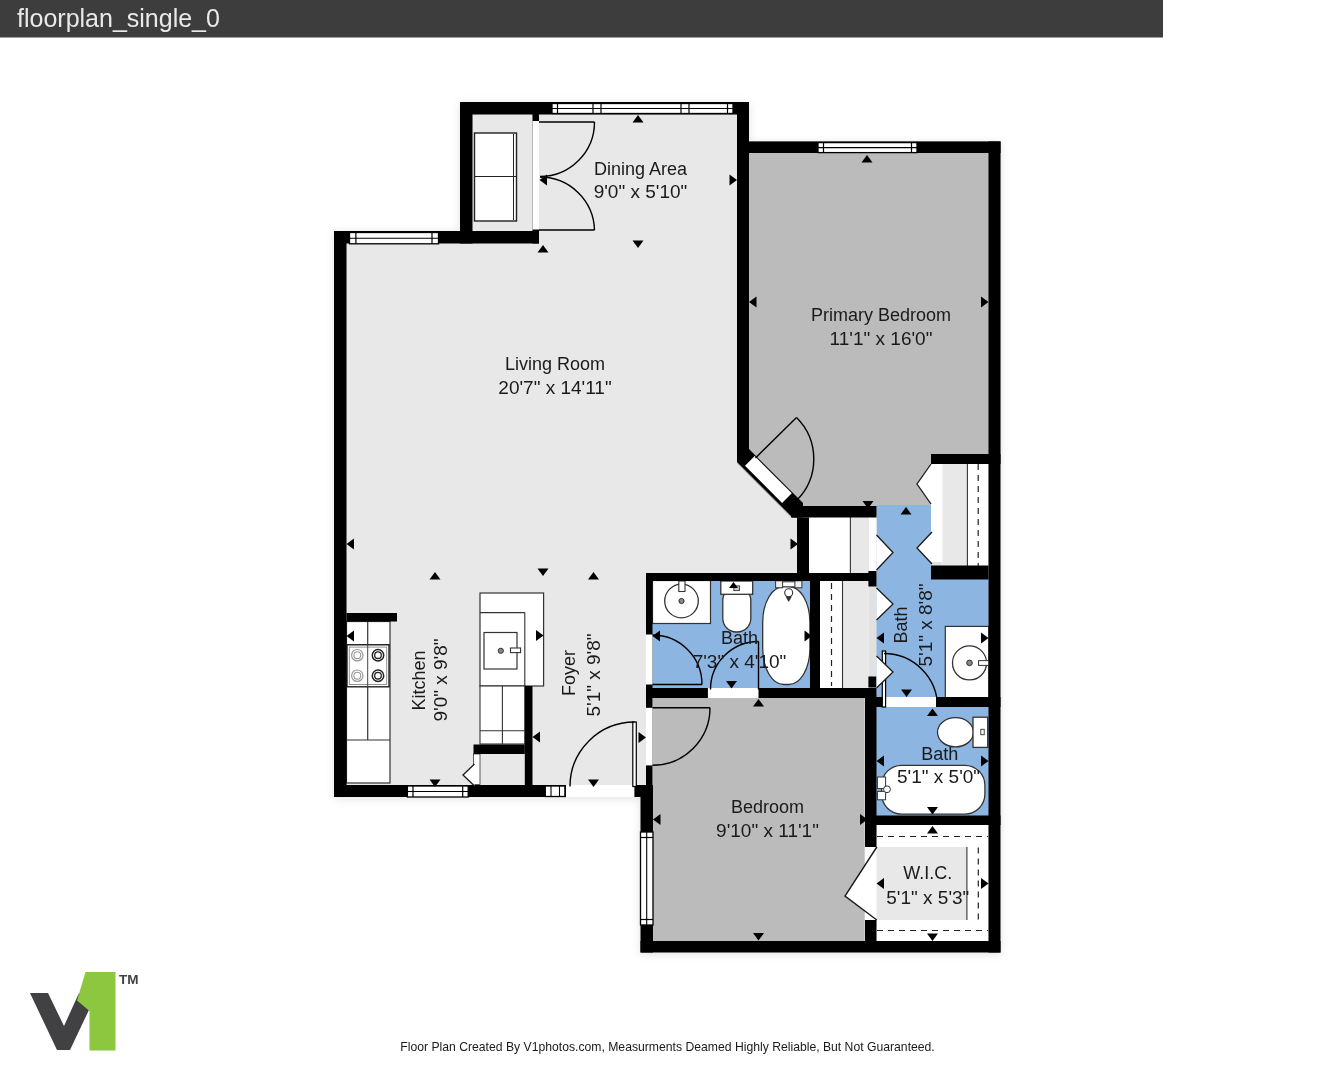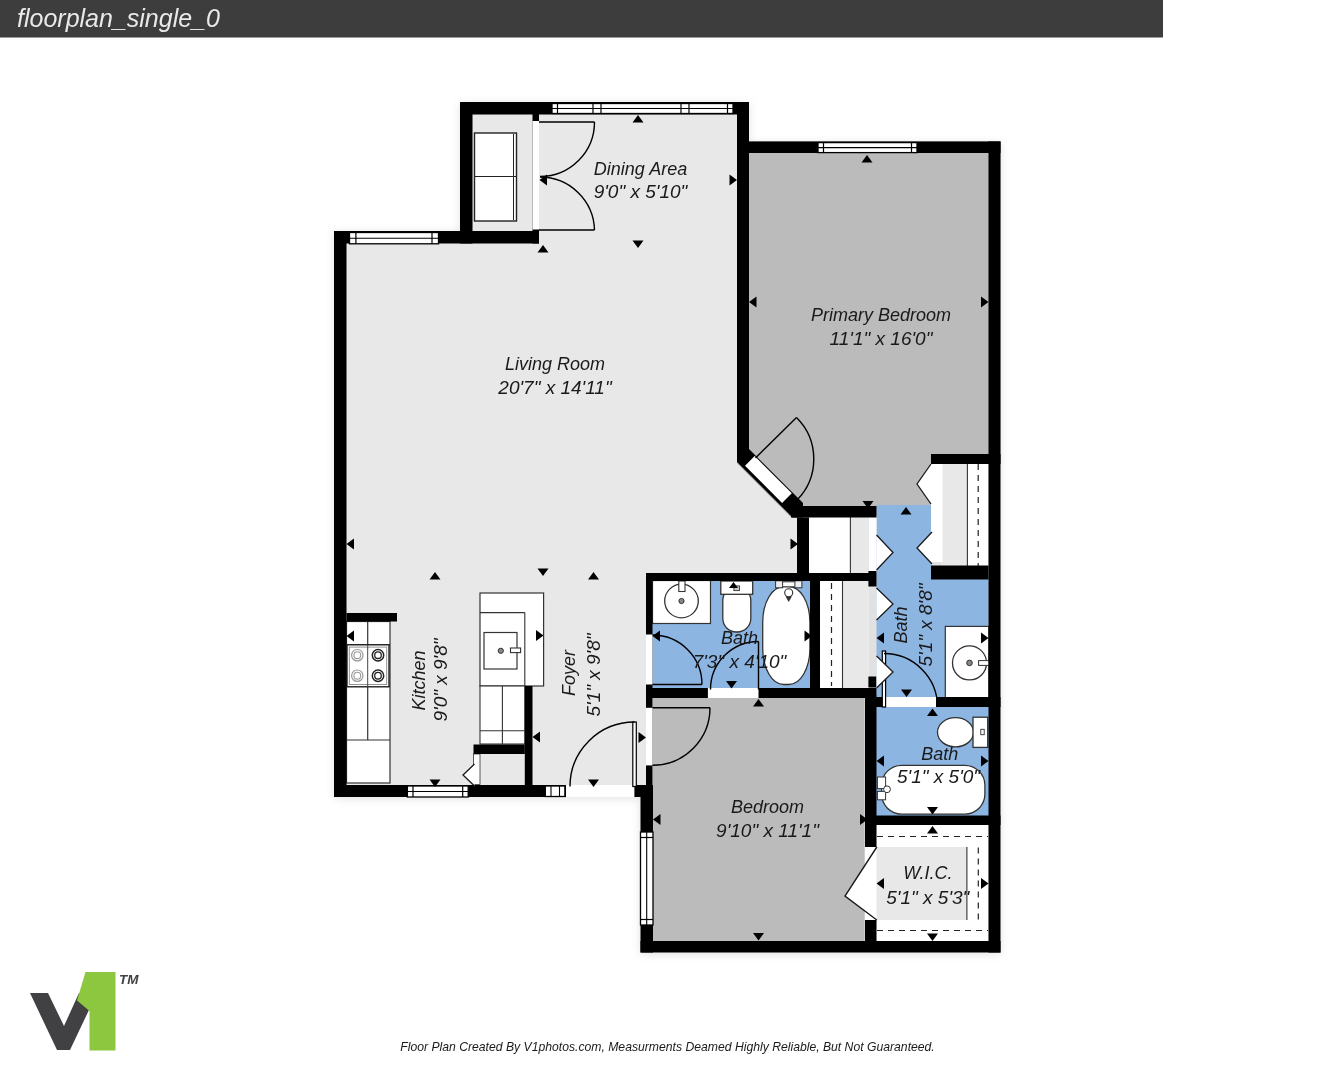--- a/index.html
+++ b/index.html
@@ -1,16 +1,16 @@
 <!DOCTYPE html>
 <html><head>
 <meta charset="utf-8">
 <style>
   html,body{margin:0;padding:0;background:#fff;}
-  .page{position:relative;width:1163px;height:1080px;overflow:hidden;font-family:"Liberation Sans",sans-serif;font-style:italic;}
+  .page{position:relative;width:1163px;height:1080px;overflow:hidden;font-family:"Liberation Sans",sans-serif;}
   svg{position:absolute;top:0;left:0;}
   text{font-family:"Liberation Sans",sans-serif;}
   .lbl{font-size:18px;fill:#1a1a1a;}
   .lbl2{font-size:19px;fill:#1a1a1a;}
 </style>
 </head>
 <body>
 <div class="page">
 <svg width="1335" height="1080" viewBox="0 0 1335 1080">
 

